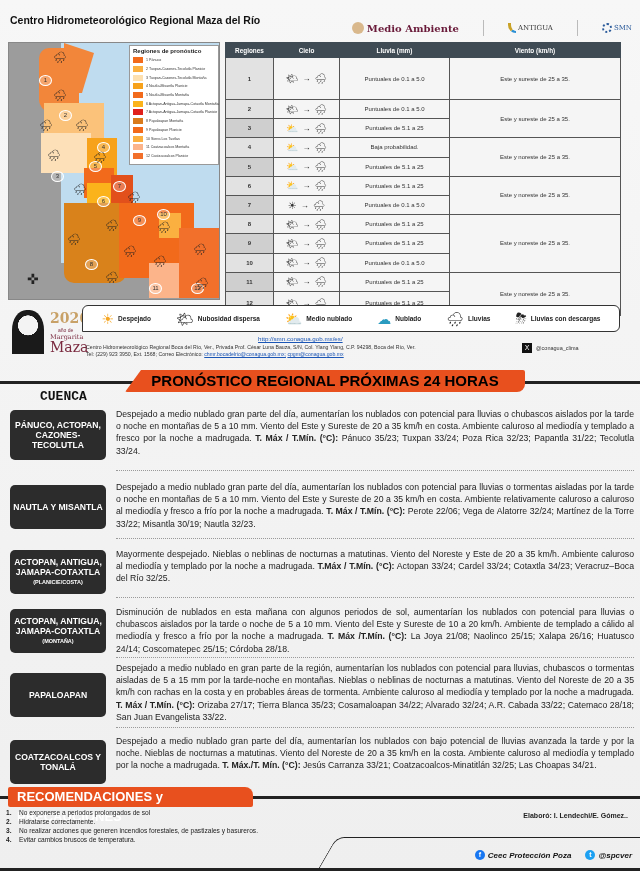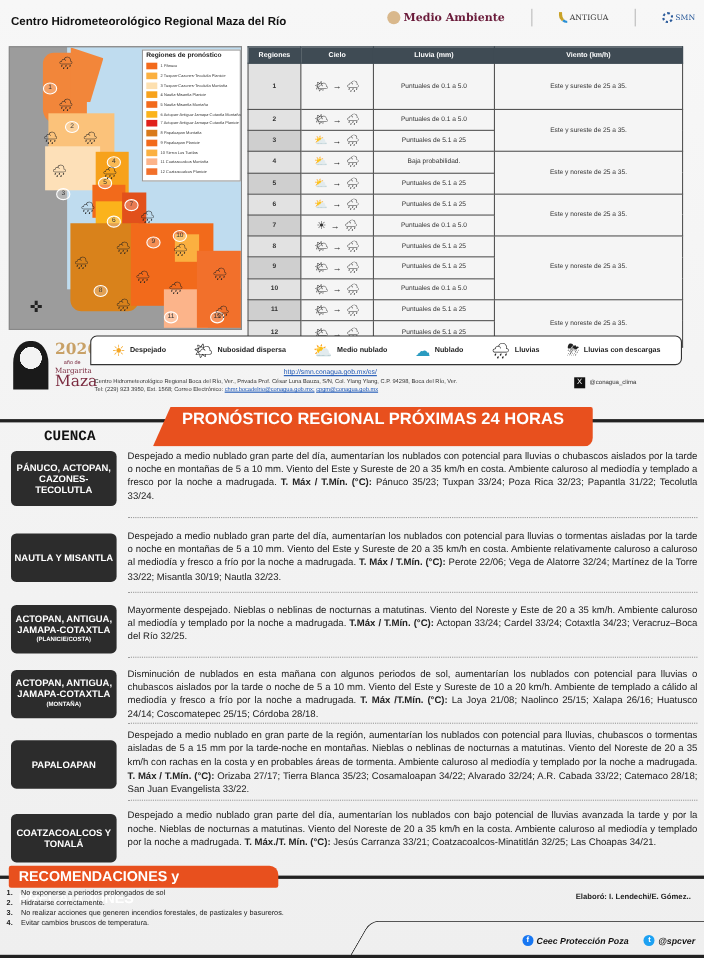--- a/index.html
+++ b/index.html
@@ -3,21 +3,21 @@
 <meta charset="utf-8">
 <style>
   * { box-sizing: border-box; margin: 0; padding: 0; }
   html, body { width: 640px; height: 871px; overflow: hidden; background: #f4f4f4; font-family: "Liberation Sans", sans-serif; color: #222; }
   .page { position: relative; width: 640px; height: 871px; background: linear-gradient(180deg,#f7f7f7 0%,#efefef 100%); }
 
   
   .hdr-left { position: absolute; left: 10px; top: 14px; }
   .hdr-title { font-size: 10.5px; font-weight: bold; color: #111; line-height: 13px; }
   .hdr-sub { font-size: 10.5px; color: #222; line-height: 13px; }
-  .hdr-logos { position: absolute; right: 8px; top: 8px; display: flex; align-items: center; gap: 24px; }
+  .hdr-logos { position: absolute; right: 8px; top: 20px; display: flex; align-items: center; gap: 24px; }
   .logo-ma { display: flex; align-items: center; gap: 3px; }
   .logo-ma .seal { width: 12px; height: 12px; border-radius: 50%; background: #d9b88c; }
   .logo-ma .txt { font-size: 10px; font-weight: bold; color: #6a1b3a; font-family: "DejaVu Serif", serif; }
   .logo-sep { width: 1px; height: 16px; background: #bbb; }
   .logo-cona { display: flex; align-items: center; gap: 2px; font-size: 7px; color: #333; font-family: "DejaVu Serif", serif; }
   .logo-cona .mark { width: 8px; height: 10px; border-left: 3px solid #c9a227; border-radius: 0 0 0 8px; border-bottom: 2px solid #2a8fd4; }
   .logo-smn { display: flex; align-items: center; gap: 2px; font-size: 7px; color: #2a5a9a; font-family: "DejaVu Serif", serif; }
   .logo-smn .mark { width: 10px; height: 10px; border-radius: 50%; border: 2px dotted #2a5a9a; }
 
   
@@ -58,21 +58,21 @@
   .maza .mz { position: absolute; left: 42px; top: 31px; font-size: 14px; color: #7a2a3f; font-family: "DejaVu Serif", serif; }
 
   .url { position: absolute; left: 258px; top: 335px; font-size: 6.2px; color: #1a55b5; text-decoration: underline; }
   .addr { position: absolute; left: 86px; top: 344px; font-size: 5.2px; color: #333; line-height: 7px; }
   .addr a { color: #1a55b5; text-decoration: underline; }
   .xhandle { position: absolute; left: 522px; top: 343px; display: flex; align-items: center; gap: 4px; font-size: 5.5px; color: #333; }
   .xhandle .x { width: 10px; height: 10px; background: #111; color: #fff; font-size: 7px; text-align: center; line-height: 10px; }
 
   
   .rule-top { position: absolute; left: 0; top: 381px; width: 640px; height: 3px; background: #222; }
-  .banner { position: absolute; left: 139px; top: 370px; width: 400px; height: 36px; background: #e8501e; color: #ffffff; font-weight: bold; font-size: 15px; text-align: center; line-height: 22px; border-radius: 2px 2px 8px 2px; clip-path: polygon(4% 0,100% 0,100% 100%,0 100%); }
+  .banner { position: absolute; left: 125px; top: 370px; width: 400px; height: 22px; background: #e8501e; color: #000000; font-weight: bold; font-size: 15px; text-align: center; line-height: 22px; border-radius: 2px 2px 8px 2px; clip-path: polygon(4% 0,100% 0,100% 100%,0 100%); }
   .cuenca { position: absolute; left: 40px; top: 389px; font-size: 13px; font-weight: bold; color: #111; font-family: Liberation Mono, monospace; }
   .badge { position: absolute; left: 10px; width: 96px; background: #2c2c2c; color: #fff; border-radius: 5px; font-size: 8.6px; font-weight: bold; text-align: center; display: flex; flex-direction: column; justify-content: center; line-height: 10px; }
   .badge .small { font-size: 5.5px; }
   .desc { position: absolute; left: 116px; width: 518px; font-size: 8.7px; line-height: 12.2px; text-align: justify; color: #222; }
   .desc b { font-weight: bold; }
   .dots { position: absolute; left: 116px; width: 518px; border-top: 1px dotted #999; }
 
   
   .rule-bot { position: absolute; left: 0; top: 796px; width: 640px; height: 3px; background: #222; }
   .rec-banner { position: absolute; left: 8px; top: 787px; width: 245px; height: 20px; background: #e8501e; color: #ffffff; font-weight: bold; font-size: 13px; line-height: 20px; padding-left: 9px; border-radius: 2px 8px 2px 2px; }

